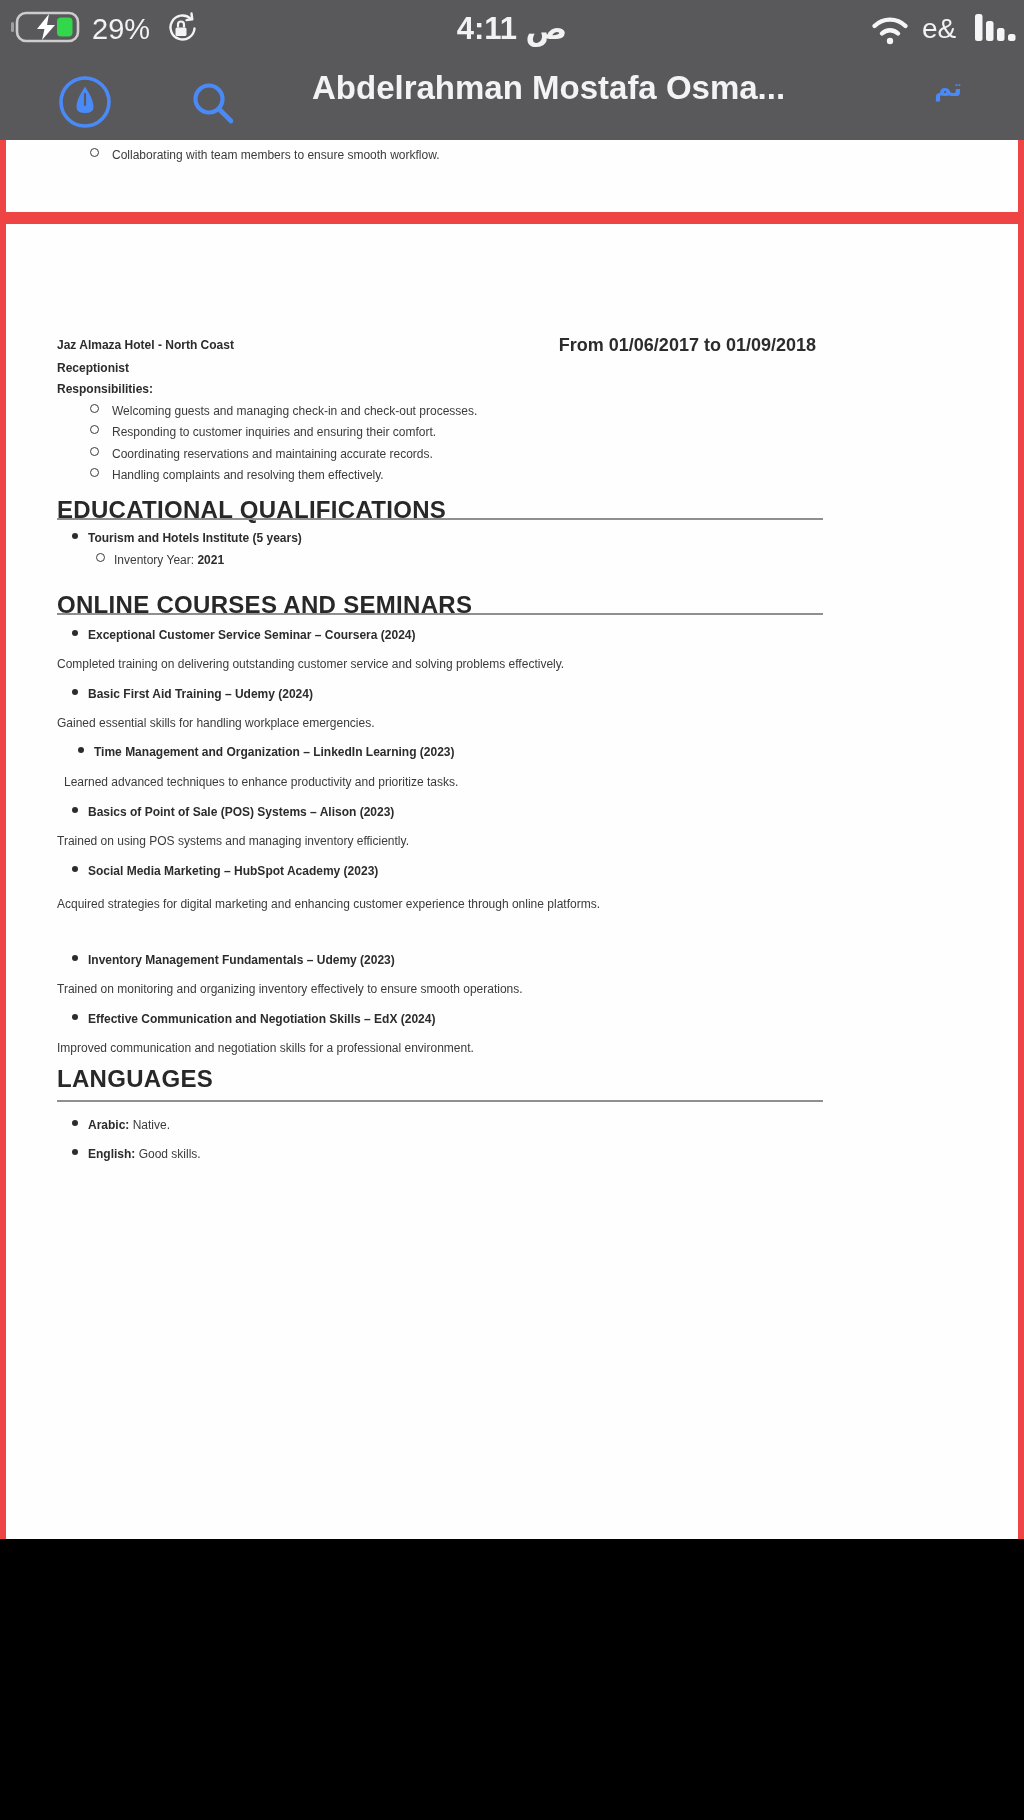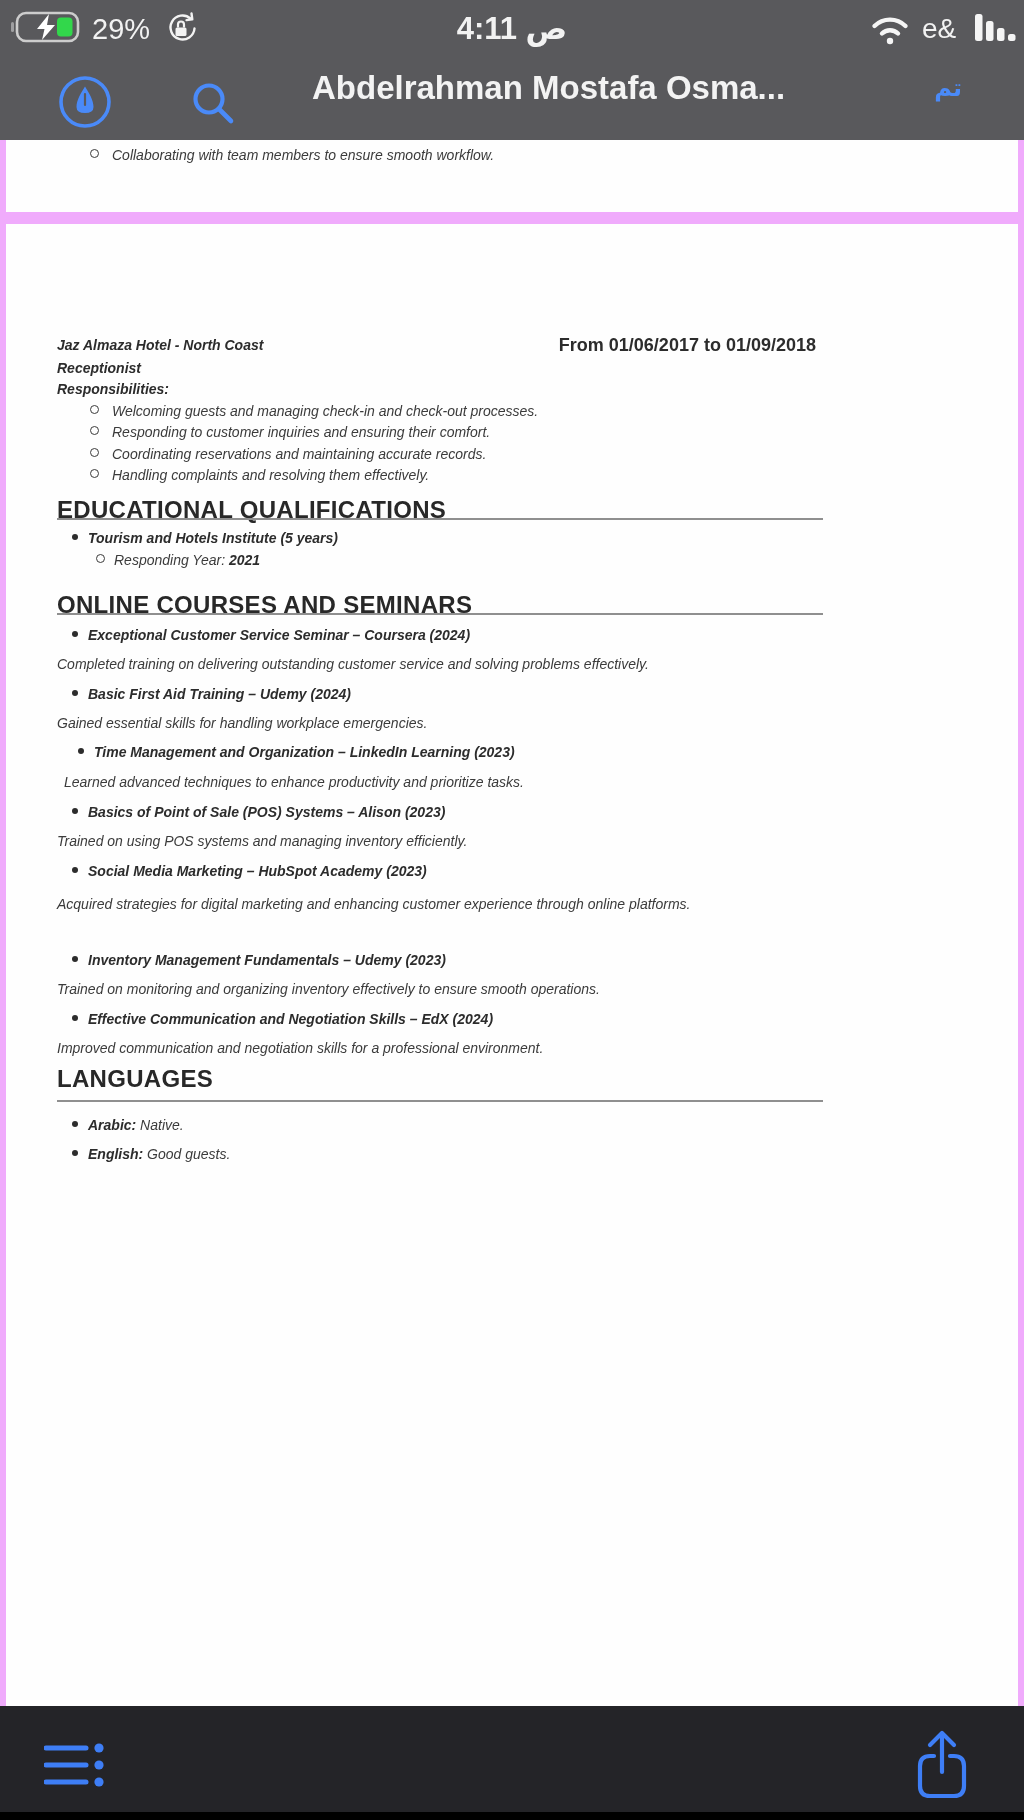--- a/index.html
+++ b/index.html
@@ -1,36 +1,36 @@
 <!DOCTYPE html>
 <html><head>
 <meta charset="utf-8">
 <style>
   html,body{margin:0;padding:0;background:#000;}
-  .screen{position:relative;width:1024px;height:1812px;background:#f0abfc;overflow:hidden;
+  .screen{position:relative;width:1024px;height:1539px;background:#ef4444;overflow:hidden;
           font-family:"Liberation Sans","DejaVu Sans",sans-serif;}
   
   .chrome{position:absolute;top:0;left:0;width:1024px;height:140px;background:#59595c;}
   .sb-text{position:absolute;color:#f2f2f2;font-weight:bold;white-space:nowrap;}
   .battery-wrap{position:absolute;left:10px;top:10px;}
   .lock-wrap{position:absolute;left:164px;top:11px;}
   .time{left:0;right:0;top:10px;text-align:center;font-size:31px;}
   .pct{left:92px;top:13px;font-size:29px;font-weight:normal;}
   .wifi-wrap{position:absolute;left:866px;top:13px;}
   .carrier{left:922px;top:13px;font-size:28px;font-weight:normal;}
   .bars-wrap{position:absolute;left:975px;top:13px;}
   .nav-title{position:absolute;left:312px;top:69px;font-size:33px;font-weight:bold;color:#f3f3f3;white-space:nowrap;}
   .done{position:absolute;right:62px;top:74px;font-size:24px;font-weight:bold;color:#4a8af8;}
   .markup-wrap{position:absolute;left:56px;top:73px;}
   .search-wrap{position:absolute;left:190px;top:80px;}
   
   .page{position:absolute;left:6px;width:1012px;background:#fefefe;}
   .page-partial{top:140px;height:72px;}
   .page-main{top:224px;height:1482px;}
-  .line{position:absolute;white-space:nowrap;font-size:14px;color:#3b3b3b;line-height:22px;font-style:italic;}
+  .line{position:absolute;white-space:nowrap;font-size:12px;color:#3b3b3b;line-height:22px;}
   .b{font-weight:bold;color:#2c2c2c;}
   .hdr{position:absolute;white-space:nowrap;font-size:24px;font-weight:bold;color:#282828;letter-spacing:.3px;}
   .rule{position:absolute;left:51px;width:766px;height:2px;background:#8f8f8f;}
   .bullet-o{display:inline-block;width:7px;height:7px;border:1.6px solid #3b3b3b;border-radius:50%;
             margin-right:13px;vertical-align:2px;}
   .bullet-f{display:inline-block;width:6px;height:6px;background:#2c2c2c;border-radius:50%;
             margin-right:10px;vertical-align:3px;}
   .sub{left:84px;}
   .top-b{left:66px;}
   .desc{left:51px;}
@@ -117,21 +117,21 @@
     <div class="line b" style="left:51px;top:154px;">Responsibilities:</div>
 
     <div class="line sub" style="top:176px;"><span class="bullet-o"></span><span>Welcoming guests and managing check-in and check-out processes.</span></div>
     <div class="line sub" style="top:197px;"><span class="bullet-o"></span><span>Responding to customer inquiries and ensuring their comfort.</span></div>
     <div class="line sub" style="top:219px;"><span class="bullet-o"></span><span>Coordinating reservations and maintaining accurate records.</span></div>
     <div class="line sub" style="top:240px;"><span class="bullet-o"></span><span>Handling complaints and resolving them effectively.</span></div>
 
     <div class="hdr" style="left:51px;top:272px;">EDUCATIONAL QUALIFICATIONS</div>
     <div class="rule" style="top:294px;"></div>
     <div class="line b top-b" style="top:303px;"><span class="bullet-f"></span><span>Tourism and Hotels Institute (5 years)</span></div>
-    <div class="line" style="left:90px;top:325px;"><span class="bullet-o" style="margin-right:9px;"></span><span>Responding Year: </span><span class="b">2021</span></div>
+    <div class="line" style="left:90px;top:325px;"><span class="bullet-o" style="margin-right:9px;"></span><span>Inventory Year: </span><span class="b">2021</span></div>
 
     <div class="hdr" style="left:51px;top:367px;">ONLINE COURSES AND SEMINARS</div>
     <div class="rule" style="top:389px;"></div>
 
     <div class="line b top-b" style="top:400px;"><span class="bullet-f"></span><span>Exceptional Customer Service Seminar – Coursera (2024)</span></div>
     <div class="line desc" style="top:429px;">Completed training on delivering outstanding customer service and solving problems effectively.</div>
 
     <div class="line b top-b" style="top:459px;"><span class="bullet-f"></span><span>Basic First Aid Training – Udemy (2024)</span></div>
     <div class="line desc" style="top:488px;">Gained essential skills for handling workplace emergencies.</div>
 
@@ -146,21 +146,21 @@
 
     <div class="line b top-b" style="top:725px;"><span class="bullet-f"></span><span>Inventory Management Fundamentals – Udemy (2023)</span></div>
     <div class="line desc" style="top:754px;">Trained on monitoring and organizing inventory effectively to ensure smooth operations.</div>
 
     <div class="line b top-b" style="top:784px;"><span class="bullet-f"></span><span>Effective Communication and Negotiation Skills – EdX (2024)</span></div>
     <div class="line desc" style="top:813px;">Improved communication and negotiation skills for a professional environment.</div>
 
     <div class="hdr" style="left:51px;top:841px;">LANGUAGES</div>
     <div class="rule" style="top:876px;"></div>
     <div class="line top-b" style="top:890px;"><span class="bullet-f"></span><span class="b">Arabic:</span><span> Native.</span></div>
-    <div class="line top-b" style="top:919px;"><span class="bullet-f"></span><span class="b">English:</span><span> Good guests.</span></div>
+    <div class="line top-b" style="top:919px;"><span class="bullet-f"></span><span class="b">English:</span><span> Good skills.</span></div>
   </div>
 
   <div class="bottombar">
     <span class="contents-wrap">
       <svg width="66" height="52" viewBox="0 0 66 52">
         <line x1="2" y1="8" x2="42" y2="8" stroke="#3E7EF6" stroke-width="5" stroke-linecap="round"></line>
         <line x1="2" y1="25" x2="42" y2="25" stroke="#3E7EF6" stroke-width="5" stroke-linecap="round"></line>
         <line x1="2" y1="42" x2="42" y2="42" stroke="#3E7EF6" stroke-width="5" stroke-linecap="round"></line>
         <circle cx="55" cy="8" r="4.6" fill="#3E7EF6"></circle>
         <circle cx="55" cy="25" r="4.6" fill="#3E7EF6"></circle>

